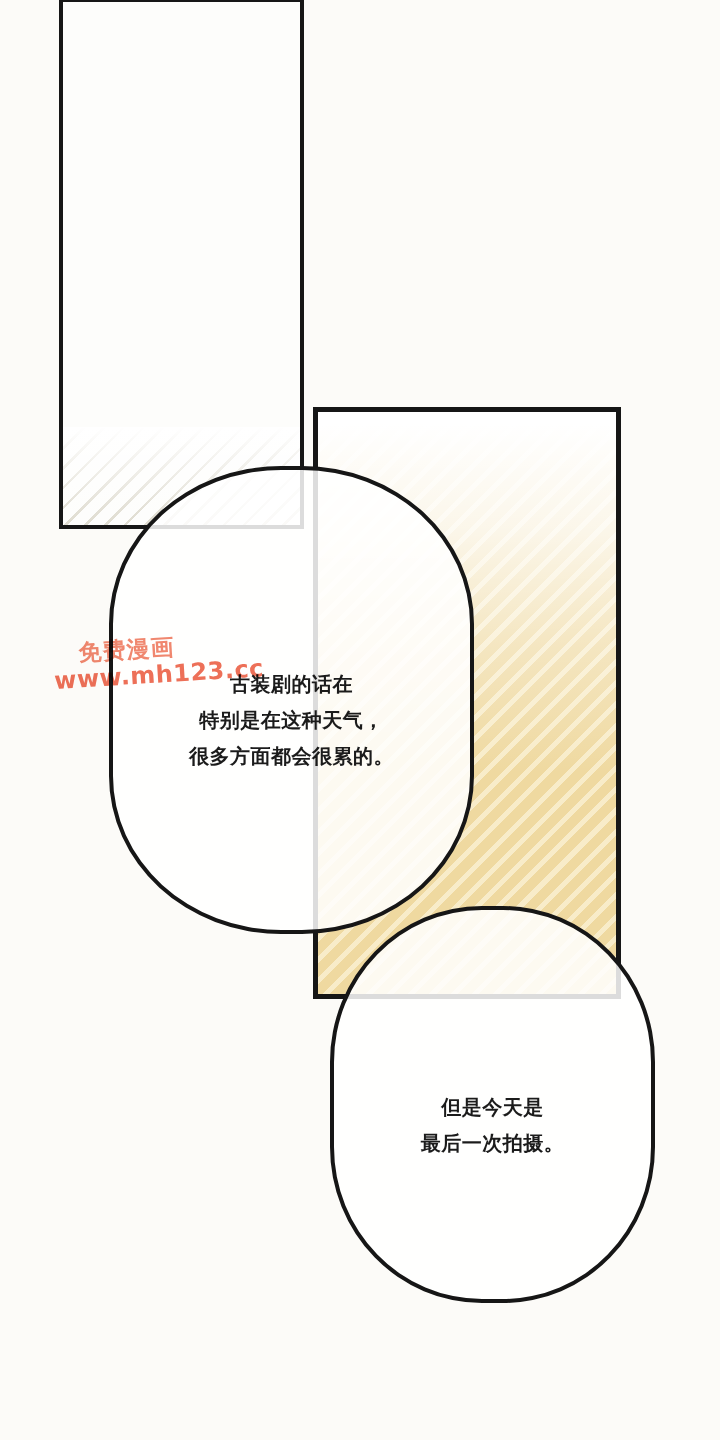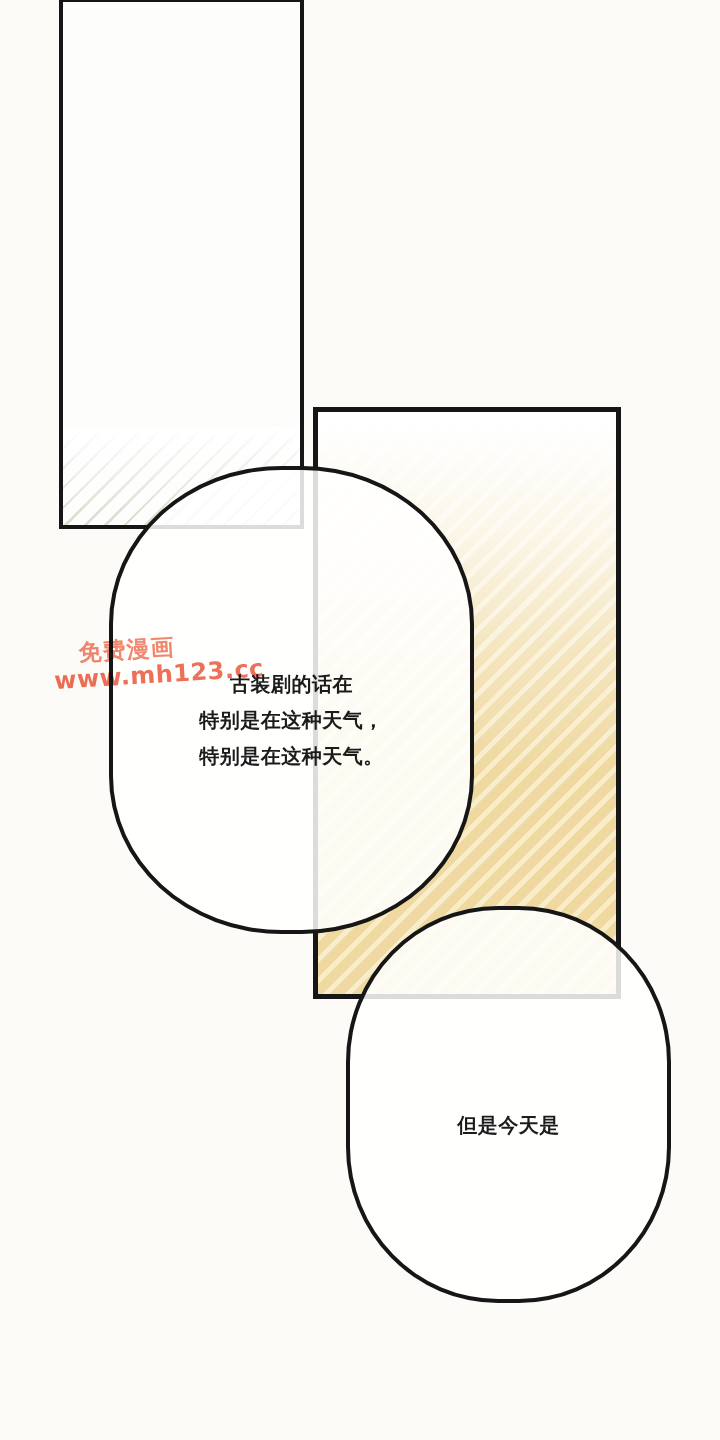--- a/index.html
+++ b/index.html
@@ -49,21 +49,21 @@
     background:rgba(255,255,255,0.85);
     border:4px solid var(--ink,#161616);
     display:flex;align-items:center;justify-content:center;
   }
   .bubble-1{
     left:109px;top:466px;width:365px;height:468px;
     border-radius:172px / 158px;
     z-index:3;
   }
   .bubble-2{
-    left:346px;top:906px;width:325px;height:397px;
+    left:330px;top:906px;width:325px;height:397px;
     border-radius:152px / 156px;
     z-index:4;
   }
   .bubble-text{
     text-align:center;
     font-weight:700;
     font-size:20px;
     line-height:36px;
     color:var(--text,#1b1b1b);
     letter-spacing:0.5px;
@@ -104,27 +104,28 @@
   <div class="panel panel-top-left">
     <div class="hatch-light"></div>
   </div>
 
   <div class="panel panel-middle"></div>
 
   <div class="bubble bubble-1">
     <div class="bubble-text">
       <div>古装剧的话在</div>
       <div>特别是在这种天气，</div>
-      <div>特别是在这种天气。</div>
+      <div>很多方面都会很累的。</div>
     </div>
   </div>
 
   <div class="bubble bubble-2">
     <div class="bubble-text">
       <div>但是今天是</div>
+      <div>最后一次拍摄。</div>
     </div>
   </div>
 
   <div class="watermark">
     <div class="wm-name">免费漫画</div>
     <div class="wm-url">www.mh123.cc</div>
   </div>
 
 </div>
 

